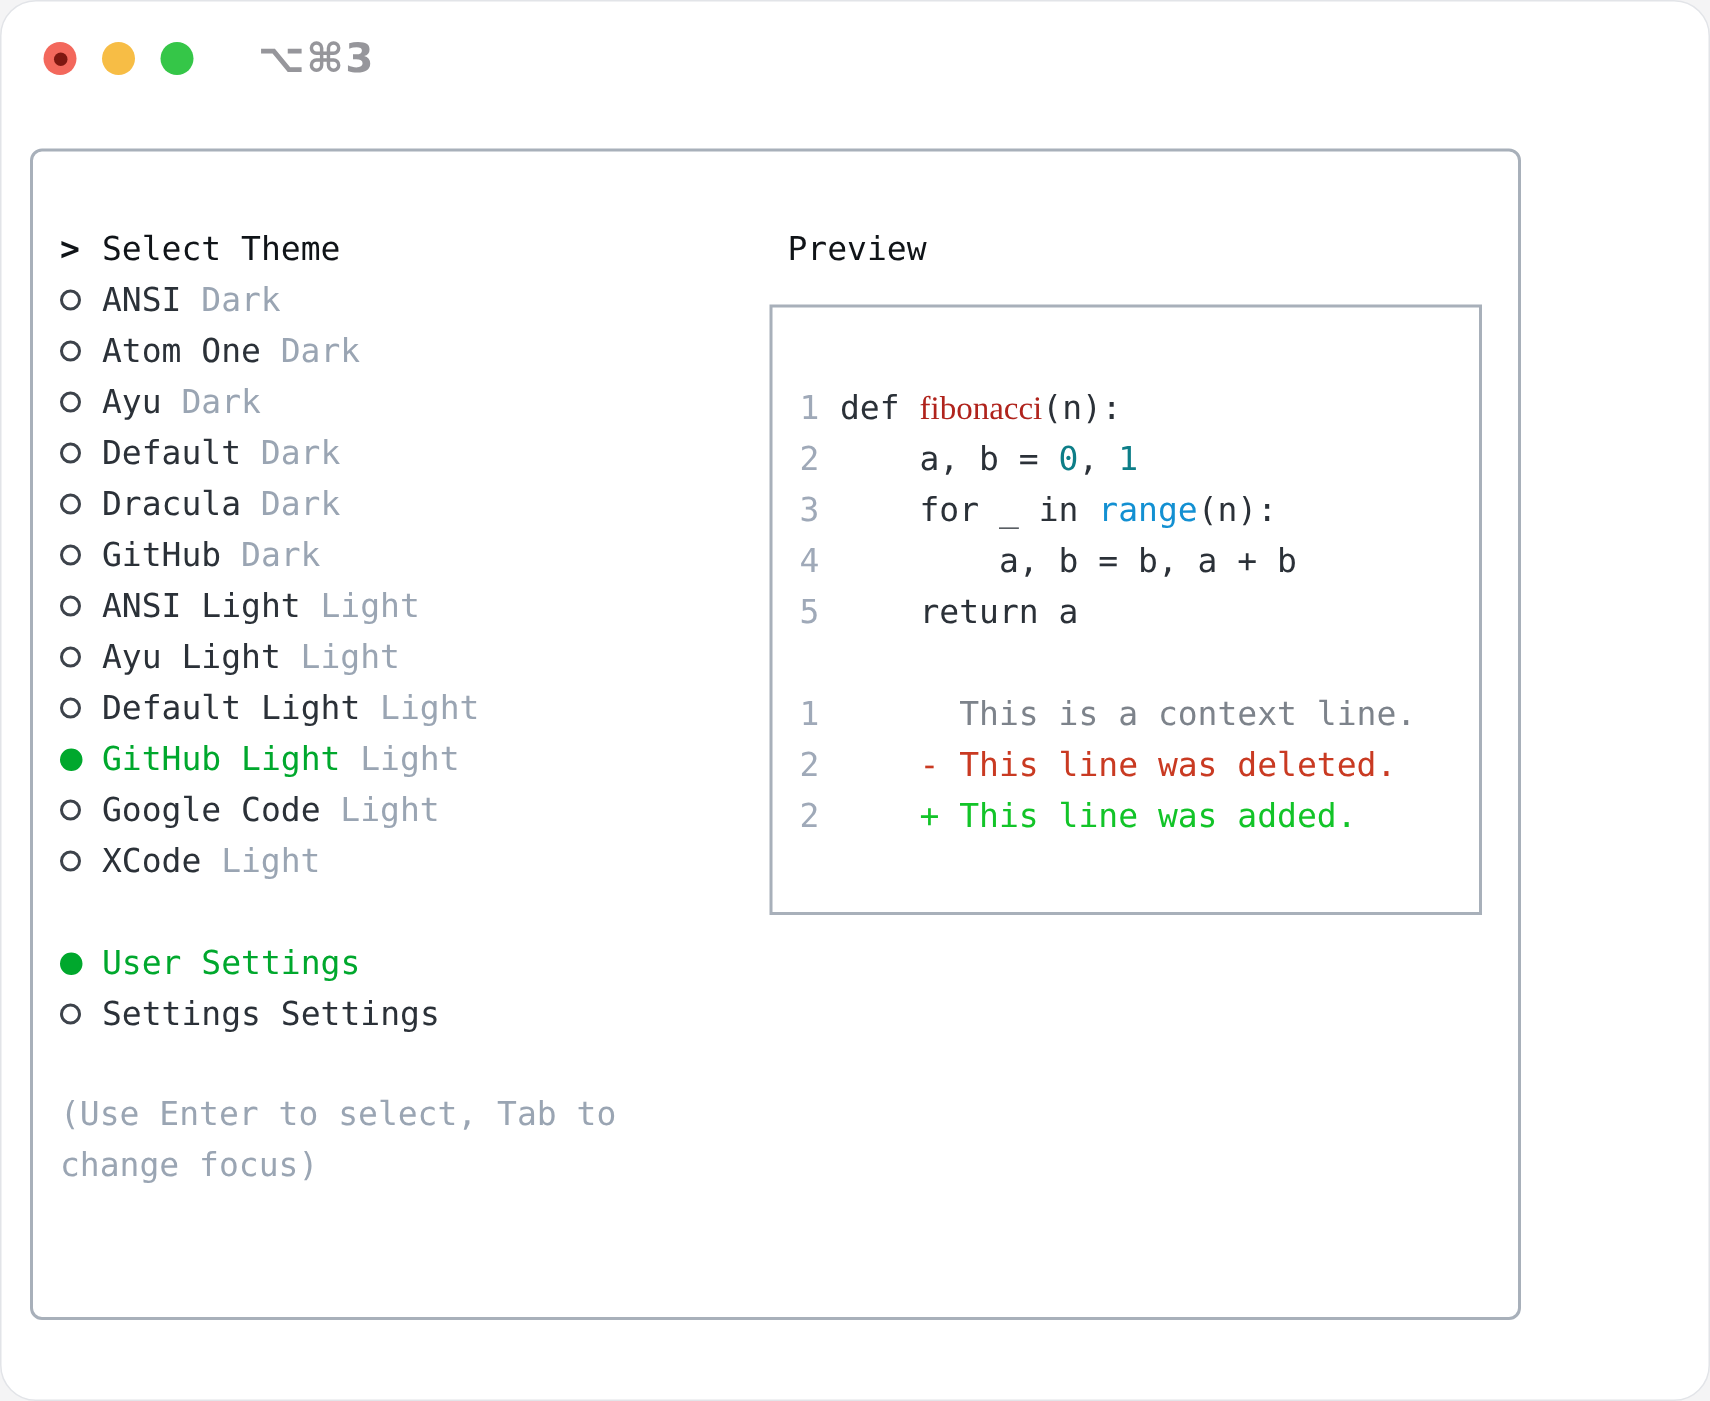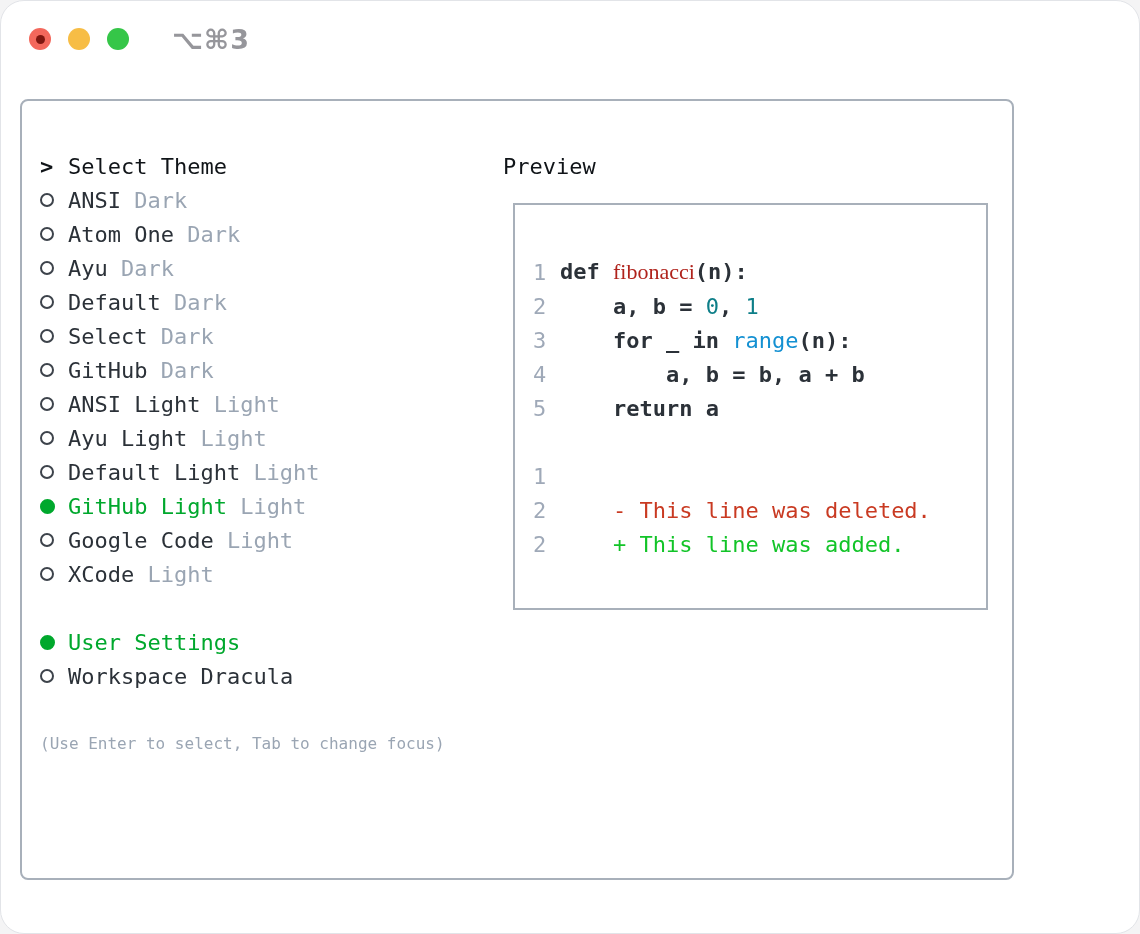--- a/index.html
+++ b/index.html
@@ -31,30 +31,30 @@
   
   .left-col{position:absolute;left:18px;top:48px;width:450px;}
   .prompt{font-weight:bold;color:var(--heading);}
   .list-title{font-weight:normal;color:var(--heading);}
   .sub-title{color:var(--heading);}
   .radio{width:14px;height:14px;border:2px solid var(--radio_outline);border-radius:50%;}
   .radio.on{width:15px;height:15px;background:var(--selected_green);border-color:var(--selected_green);}
   .theme-name{color:var(--text);}
   .theme-name.on{color:var(--selected_green);}
   .variant{color:var(--muted);margin-left:0.6em;}
-  .help{margin-top:0;color:var(--muted);font-size:16px;line-height:34px;width:440px;white-space:normal;}
+  .help{margin-top:0;color:var(--muted);font-size:22px;line-height:34px;width:440px;white-space:normal;}
   
-  .preview-title-row{position:absolute;left:481px;top:48px;justify-content:center;}
+  .preview-title-row{position:absolute;left:503px;top:48px;justify-content:center;}
   .preview-box{
     position:absolute;left:491px;top:102px;width:475px;height:407px;
     border:2px solid var(--border);background:#ffffff;padding:50px 0 0 18px;
   }
   .code-row{display:flex;align-items:center;height:34px;font-size:22px;white-space:pre;}
   .lineno{flex:0 0 27px;color:var(--lineno);}
-  .c-fg{color:var(--text);font-weight:bold;}
+  .c-fg{color:var(--text);}
   .c-func{color:var(--func_red);font-family:Liberation Serif, serif;}
   .c-num{color:var(--num_teal);}
   .c-builtin{color:var(--builtin_blue);}
   .c-muted{color:var(--context_gray);}
   .c-deleted{color:var(--deleted_red);}
   .c-added{color:var(--added_green);}
 </style>
 </head>
 <body>
 
@@ -97,21 +97,21 @@
   </div>
 
   <div class="row theme-item">
     <span class="cell"><span class="radio"></span></span>
     <span class="theme-name">Default</span>
     <span class="variant">Dark</span>
   </div>
 
   <div class="row theme-item">
     <span class="cell"><span class="radio"></span></span>
-    <span class="theme-name">Select</span>
+    <span class="theme-name">Dracula</span>
     <span class="variant">Dark</span>
   </div>
 
   <div class="row theme-item">
     <span class="cell"><span class="radio"></span></span>
     <span class="theme-name">GitHub</span>
     <span class="variant">Dark</span>
   </div>
 
   <div class="row theme-item">
@@ -155,21 +155,21 @@
 
 
       <div id="apply-list">
   <div class="row apply-item">
     <span class="cell"><span class="radio on"></span></span>
     <span class="theme-name on">User Settings</span>
   </div>
 
   <div class="row apply-item">
     <span class="cell"><span class="radio"></span></span>
-    <span class="theme-name">Workspace Dracula</span>
+    <span class="theme-name">Settings Settings</span>
   </div>
 </div>
 
       <div class="spacer"></div>
 
       <div class="help">(Use Enter to select, Tab to change focus)</div>
     </div>
 
     <div class="row preview-title-row">
       <span class="list-title">Preview</span>
@@ -178,20 +178,20 @@
     <div class="preview-box">
       <div id="code-lines">
           <div class="code-row"><span class="lineno">1</span><span><span class="c-fg">def </span><span class="c-func">fibonacci</span><span class="c-fg">(n):</span></span></div>
           <div class="code-row"><span class="lineno">2</span><span><span class="c-fg">    a, b = </span><span class="c-num">0</span><span class="c-fg">, </span><span class="c-num">1</span></span></div>
           <div class="code-row"><span class="lineno">3</span><span><span class="c-fg">    for _ in </span><span class="c-builtin">range</span><span class="c-fg">(n):</span></span></div>
           <div class="code-row"><span class="lineno">4</span><span><span class="c-fg">        a, b = b, a + b</span></span></div>
           <div class="code-row"><span class="lineno">5</span><span><span class="c-fg">    return a</span></span></div>
         </div>
       <div class="spacer"></div>
       <div id="diff-lines">
-          <div class="code-row"><span class="lineno">1</span></div>
+          <div class="code-row"><span class="lineno">1</span><span><span class="c-muted">      This is a context line.</span></span></div>
           <div class="code-row"><span class="lineno">2</span><span><span class="c-deleted">    - This line was deleted.</span></span></div>
           <div class="code-row"><span class="lineno">2</span><span><span class="c-added">    + This line was added.</span></span></div>
         </div>
     </div>
 
   </div>
 </div>
 
 </body></html>

